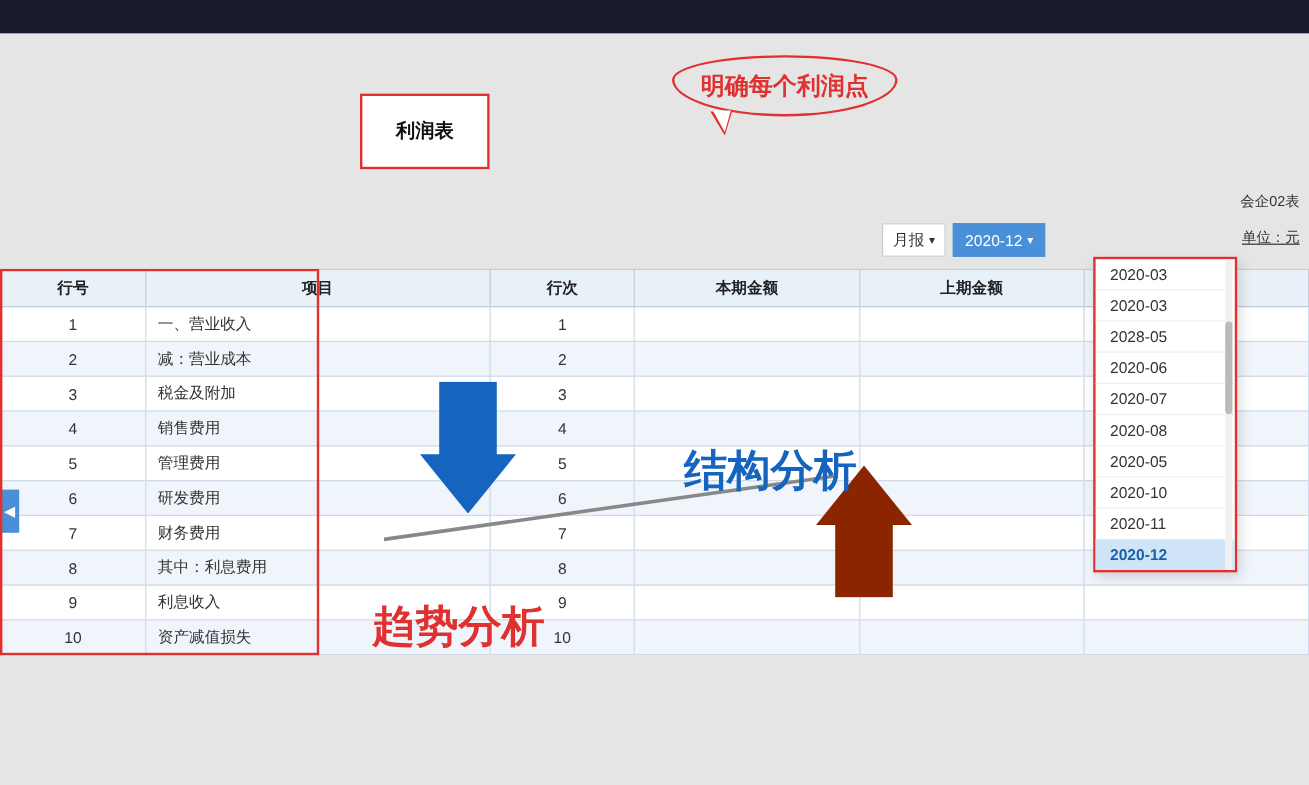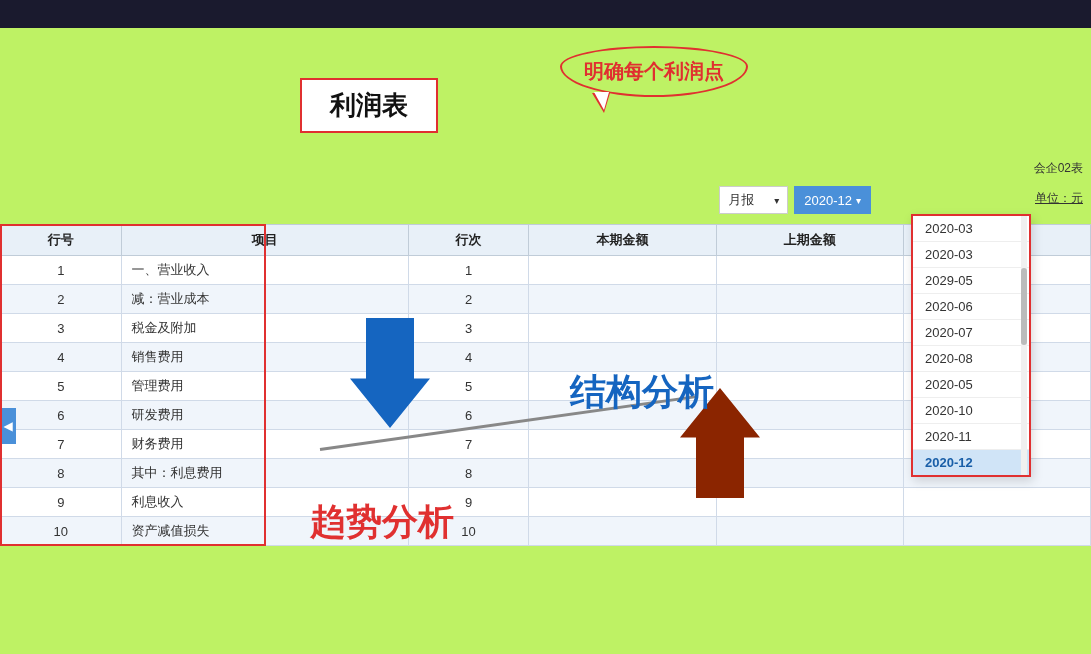--- a/index.html
+++ b/index.html
@@ -15,32 +15,32 @@
     .top-bar {
       background: #1a1a2e;
       height: 28px;
       width: 100%;
     }
 
     .content-area {
       position: relative;
       width: 100%;
       height: 626px;
-      background: #bef264;
+      background: #e5e5e5;
       overflow: hidden;
     }
 
     
     .title-box {
       position: absolute;
       top: 50px;
       left: 300px;
       border: 2px solid #e03030;
-      padding: 8px 28px;
-      font-size: 26px;
+      padding: 19px 28px;
+      font-size: 16px;
       font-weight: bold;
       color: #111;
       background: #fff;
       z-index: 10;
     }
 
     
     .speech-bubble {
       position: absolute;
       top: 18px;
@@ -102,21 +102,21 @@
     }
 
     .select-box {
       border: 1px solid #ccc;
       background: #fff;
       padding: 5px 8px;
       font-size: 13px;
       color: #333;
       display: flex;
       align-items: center;
-      gap: 20px;
+      gap: 4px;
       cursor: pointer;
       height: 28px;
     }
 
     .select-box-active {
       border: 2px solid #4a90d9;
       background: #4a90d9;
       color: #fff;
       padding: 3px 8px;
       font-size: 13px;
@@ -491,21 +491,21 @@
   </div>
 
   <div class="left-tab">
     <span class="left-tab-arrow">◀</span>
   </div>
 
   <div class="dropdown-panel">
     <div id="dropdown-list">
     <div class="dropdown-item">2020-03</div>
         <div class="dropdown-item">2020-03</div>
-        <div class="dropdown-item">2029-05</div>
+        <div class="dropdown-item">2028-05</div>
         <div class="dropdown-item">2020-06</div>
         <div class="dropdown-item">2020-07</div>
         <div class="dropdown-item">2020-08</div>
         <div class="dropdown-item">2020-05</div>
         <div class="dropdown-item">2020-10</div>
         <div class="dropdown-item">2020-11</div>
         <div class="dropdown-item selected">2020-12</div>
       </div>
     <div class="dropdown-scrollbar">
       <div class="scrollbar-thumb"></div>

